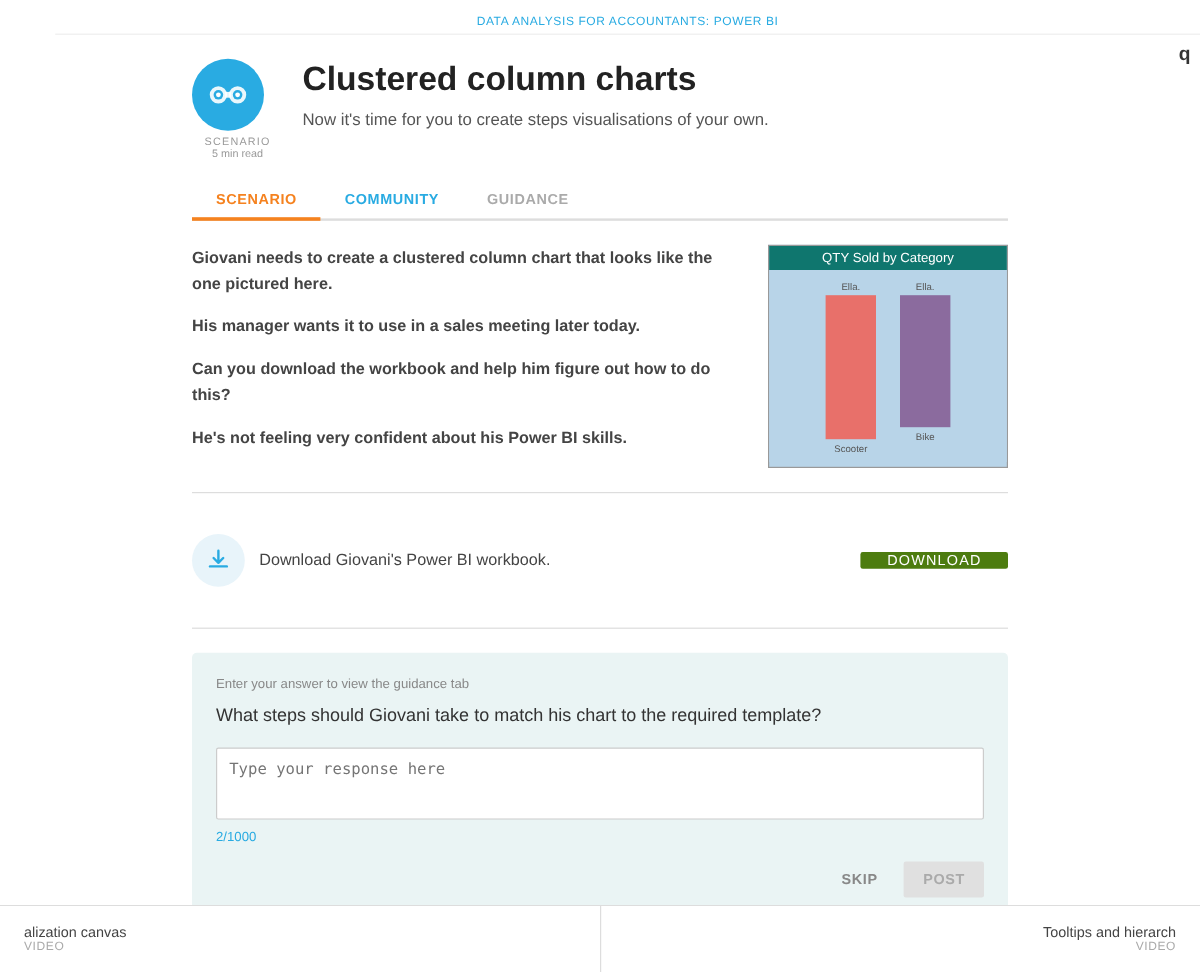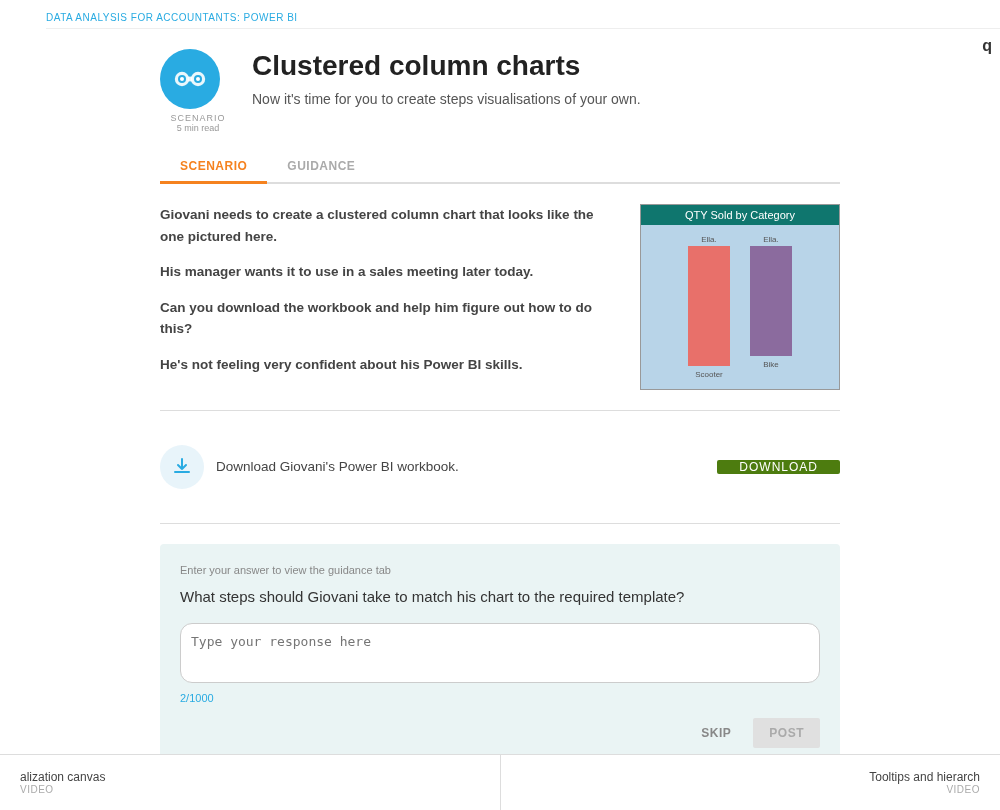--- a/index.html
+++ b/index.html
@@ -8,21 +8,21 @@
       background: #fff;
       color: #333;
       font-size: 14px;
       width: 1000px;
       min-height: 810px;
       overflow-x: hidden;
     }
 
     
     .top-bar {
-      text-align: left;
+      text-align: center;
       padding: 8px 0 4px;
       border-bottom: 1px solid #eee;
       margin-left: 46px;
     }
     .breadcrumb-text {
       font-size: 10px;
       color: #29abe2;
       letter-spacing: 0.5px;
       text-transform: uppercase;
     }
@@ -241,21 +241,21 @@
       font-size: 15px;
       color: #333;
       margin-bottom: 16px;
       font-weight: normal;
       line-height: 1.4;
     }
     .response-textarea {
       width: 100%;
       height: 60px;
       border: 1px solid #ccc;
-      border-radius: 12px;
+      border-radius: 2px;
       padding: 10px;
       font-size: 13px;
       color: #888;
       resize: none;
       background: #fff;
       outline: none;
     }
     .char-count {
       font-size: 11px;
       color: #29abe2;
@@ -370,20 +370,21 @@
       <span class="scenario-read">5 min read</span>
     </div>
     <div class="header-text-block">
       <h1 class="page-title">Clustered column charts</h1>
       <p class="page-subtitle">Now it's time for you to create steps visualisations of your own.</p>
     </div>
   </div>
 
   <div class="tabs-bar">
     <div class="tab active">SCENARIO</div>
+    <div class="tab community-tab">COMMUNITY</div>
     <div class="tab">GUIDANCE</div>
   </div>
 
   <div class="scenario-body">
     <div class="scenario-text">
       <p>Giovani needs to create a clustered column chart that looks like the one pictured here.</p>
       <p>His manager wants it to use in a sales meeting later today.</p>
       <p>Can you download the workbook and help him figure out how to do this?</p>
       <p>He's not feeling very confident about his Power BI skills.</p>
     </div>

